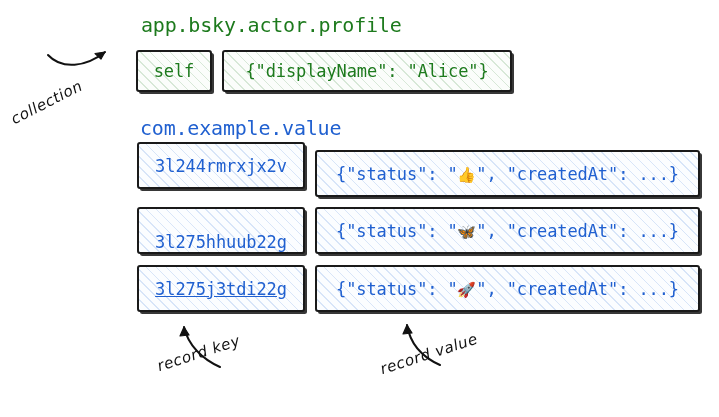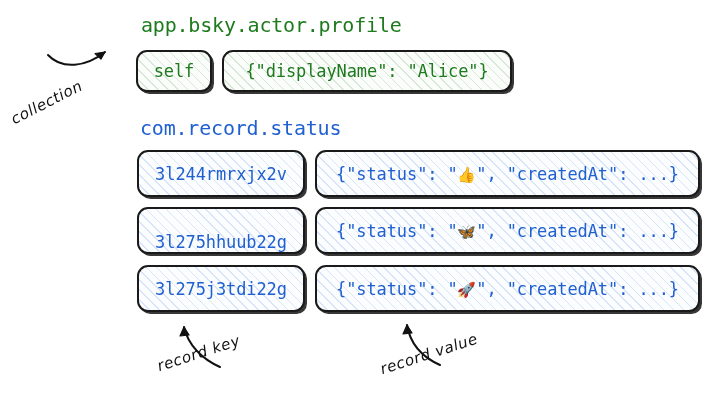--- a/index.html
+++ b/index.html
@@ -31,21 +31,21 @@
     white-space: nowrap;
   }
   .collection-label.green { color: #1d7a1d; }
   .collection-label.blue  { color: #2060d0; }
 
   
   .box {
     position: absolute;
     box-sizing: border-box;
     border: 2px solid #1a1a1a;
-    border-radius: 11px;
+    border-radius: 3px;
     display: flex;
     align-items: center;
     justify-content: center;
     white-space: nowrap;
     font-family: "DejaVu Sans Mono", monospace;
     box-shadow: 2.5px 2.5px 0 -0.5px rgba(20,20,20,0.85);
   }
 
   .box-green {
     color: #1d7a1d;
@@ -106,37 +106,37 @@
   <div class="collection-label green" style="left:141px; top:13px;">app.bsky.actor.profile</div>
 
   <div class="box box-green" style="left:136px; top:50px; width:76px; height:42px;">
     <span class="txt">self</span>
   </div>
 
   <div class="box box-green" style="left:222px; top:50px; width:290px; height:42px;">
     <span class="txt">{"displayName": "Alice"}</span>
   </div>
 
-  <div class="collection-label blue" style="left:140px; top:116px;">com.record.status</div>
+  <div class="collection-label blue" style="left:140px; top:116px;">com.example.value</div>
 
-  <div class="box box-blue" style="left:137px; top:150px; width:168px; height:47px;">
+  <div class="box box-blue" style="left:137px; top:142px; width:168px; height:47px;">
     <span class="txt">3l244rmrxjx2v</span>
   </div>
   <div class="box box-blue" style="left:315px; top:150px; width:385px; height:47px;">
     <span class="txt"><span>{"status": "</span><span class="emoji">👍</span><span>", "createdAt": ...}</span></span>
   </div>
 
   <div class="box box-blue" style="left:137px; top:207px; width:168px; height:47px;align-items:flex-end;">
     <span class="txt">3l275hhuub22g</span>
   </div>
   <div class="box box-blue" style="left:315px; top:207px; width:385px; height:47px;">
     <span class="txt"><span>{"status": "</span><span class="emoji">🦋</span><span>", "createdAt": ...}</span></span>
   </div>
 
-  <div class="box box-blue" style="left:137px; top:265px; width:168px; height:47px;">
+  <div class="box box-blue" style="left:137px; top:265px; width:168px; height:47px;text-decoration:underline;">
     <span class="txt">3l275j3tdi22g</span>
   </div>
   <div class="box box-blue" style="left:315px; top:265px; width:385px; height:47px;">
     <span class="txt"><span>{"status": "</span><span class="emoji">🚀</span><span>", "createdAt": ...}</span></span>
   </div>
 
   <div class="handwritten" style="left:8px; top:112px; transform: rotate(-27deg); transform-origin: left top;">collection</div>
   <svg class="anno-svg" style="left:0px; top:0px; width:140px; height:70px;" viewBox="0 0 140 70">
     <path d="M 48 55 C 62 70, 86 67, 105 52" fill="none" stroke="#111111" stroke-width="2" stroke-linecap="round"></path>
     <path d="M 105 52 L 95 53.5 L 101 59 Z" fill="#111111" stroke="#111111" stroke-width="1.2" stroke-linejoin="round"></path>

